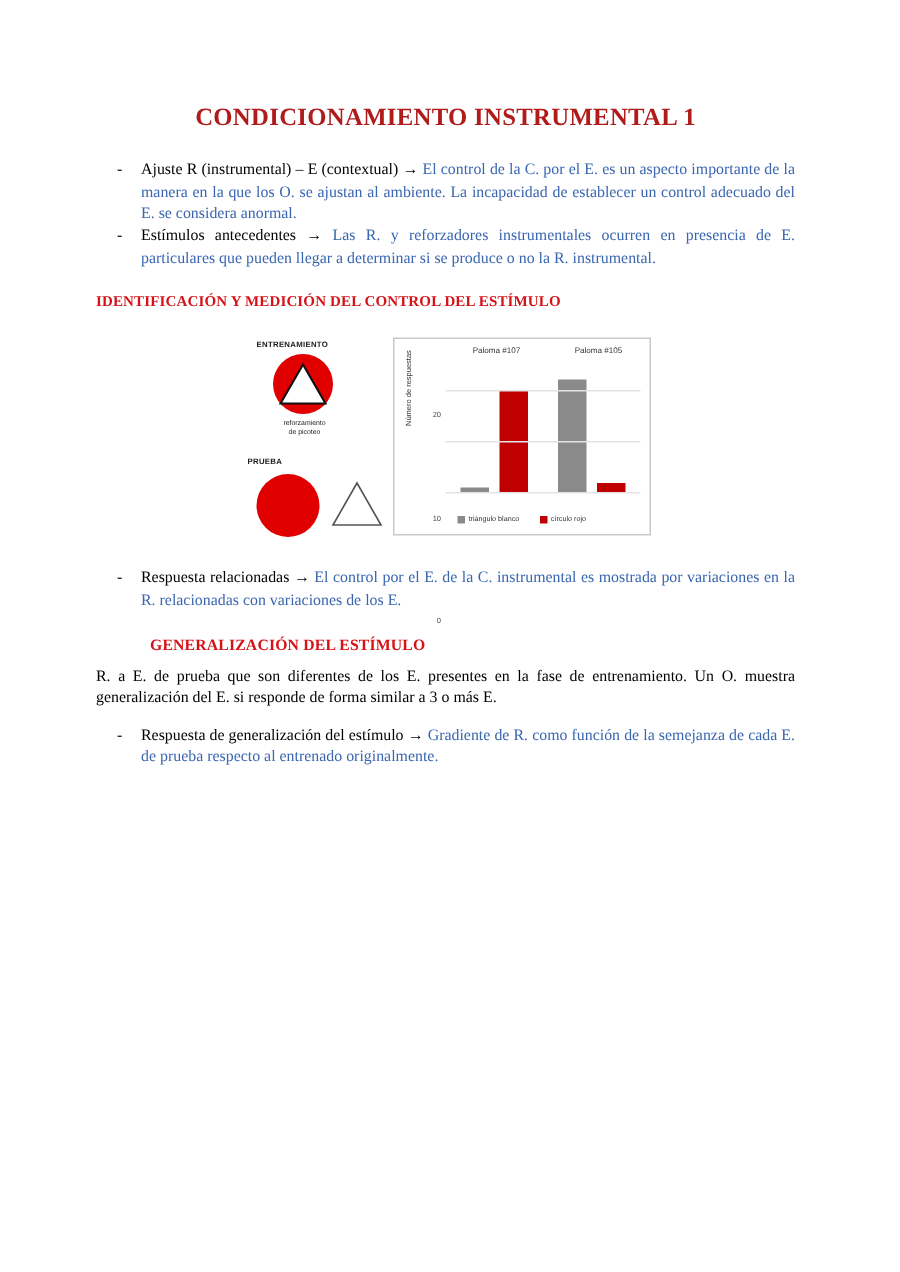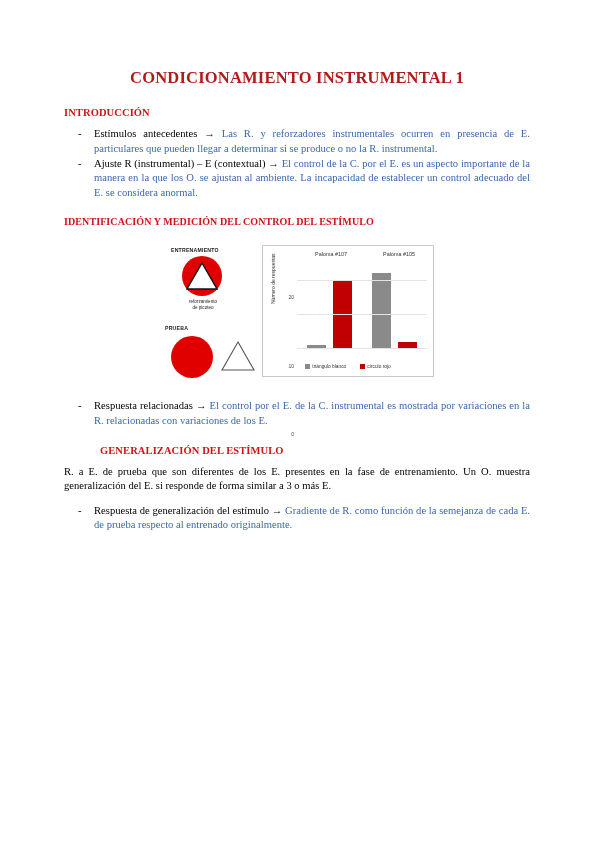--- a/index.html
+++ b/index.html
@@ -244,32 +244,31 @@
   .swatch.red { background: #C00000; }
 </style>
 </head>
 <body>
 
 <div class="page">
   <div class="content">
 
     <h1 class="doc-title">CONDICIONAMIENTO INSTRUMENTAL 1</h1>
 
-    <div class="heading">INTRODUCCIÓN</div>
 
     <ul class="dashlist">
+      <li>
+        <span class="blk">Ajuste R (instrumental) – E (contextual)</span>
+        <span class="arrow">→</span>
+        <span class="blu">El control de la C. por el E. es un aspecto importante de la manera en la que los O. se ajustan al ambiente. La incapacidad de establecer un control adecuado del E. se considera anormal.</span>
+      </li>
       <li>
         <span class="blk">Estímulos antecedentes</span>
         <span class="arrow">→</span>
         <span class="blu">Las R. y reforzadores instrumentales ocurren en presencia de E. particulares que pueden llegar a determinar si se produce o no la R. instrumental.</span>
-      </li>
-      <li>
-        <span class="blk">Ajuste R (instrumental) – E (contextual)</span>
-        <span class="arrow">→</span>
-        <span class="blu">El control de la C. por el E. es un aspecto importante de la manera en la que los O. se ajustan al ambiente. La incapacidad de establecer un control adecuado del E. se considera anormal.</span>
       </li>
     </ul>
 
     <div class="heading h-big sp-above">IDENTIFICACIÓN Y MEDICIÓN DEL CONTROL DEL ESTÍMULO</div>
 
     <div class="figure">
 
       <div class="fig-left">
         <div class="fig-label lbl-entrenamiento">ENTRENAMIENTO</div>
 

